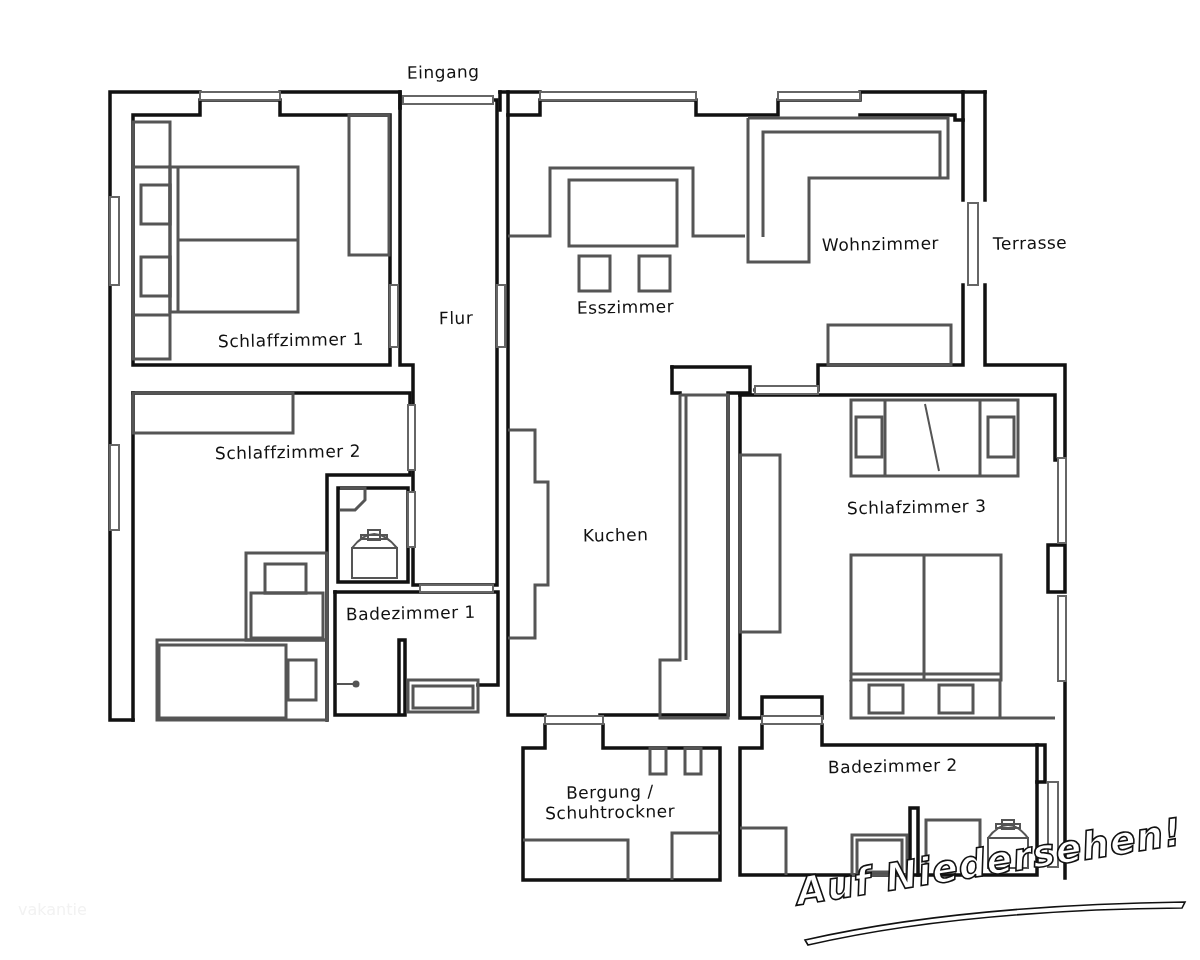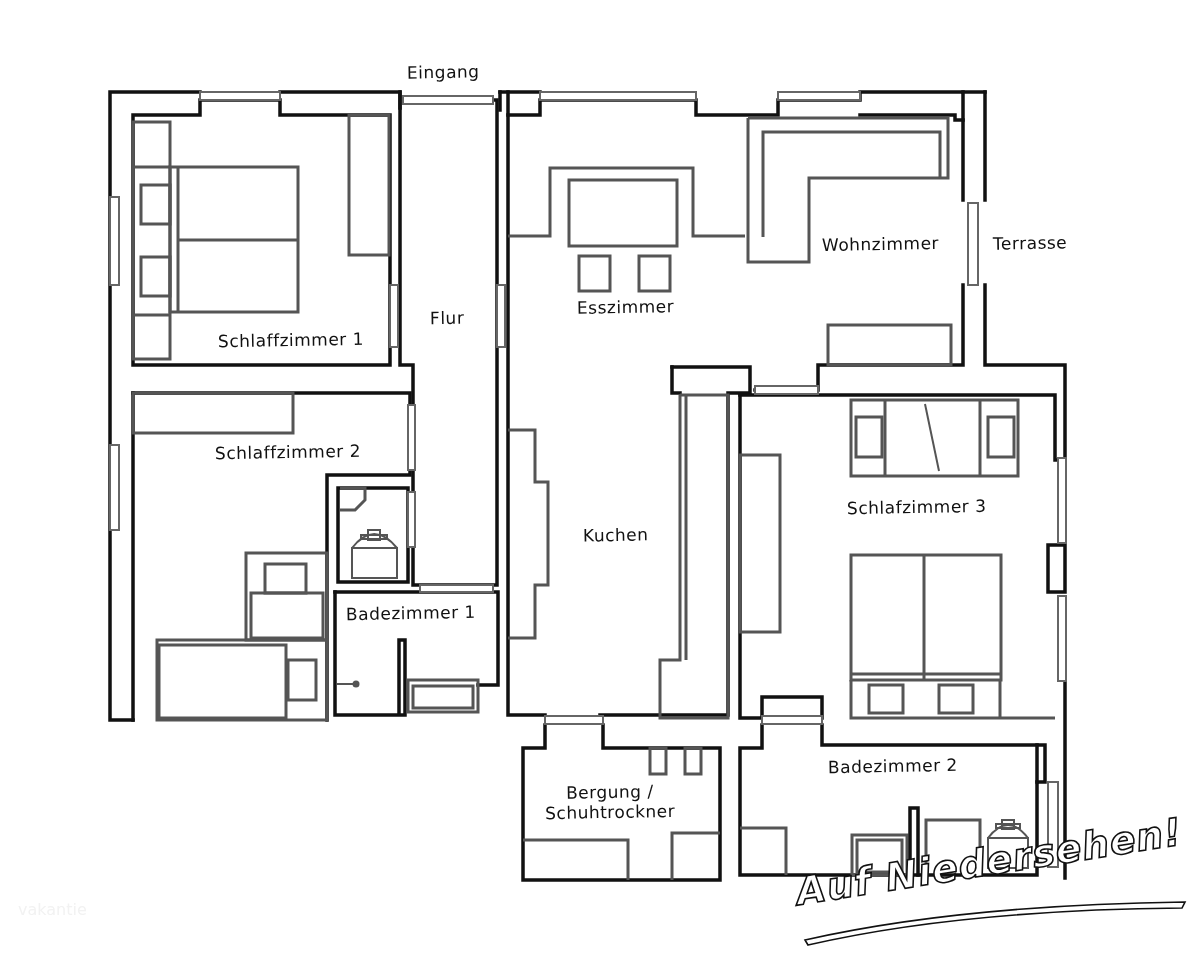--- a/index.html
+++ b/index.html
@@ -160,21 +160,21 @@
     </g>
 
     <path d="M805,940 Q960,905 1185,902 L1182,908 Q960,910 808,945 Z" fill="#ffffff" stroke="#111111" stroke-width="1.6"></path>
   </g>
 </svg>
 
 <div class="lbl" style="left:407px; top:62px;">Eingang</div>
 <div class="lbl" style="left:993px; top:233px;">Terrasse</div>
 
 <div class="lbl" style="left:218px; top:330px;">Schlaffzimmer 1</div>
-<div class="lbl" style="left:430px; top:308px;text-align:center;">Flur</div>
+<div class="lbl" style="left:439px; top:308px;text-align:center;">Flur</div>
 <div class="lbl" style="left:577px; top:297px;">Esszimmer</div>
 <div class="lbl" style="left:822px; top:234px;">Wohnzimmer</div>
 <div class="lbl" style="left:215px; top:442px;">Schlaffzimmer 2</div>
 <div class="lbl" style="left:346px; top:603px;">Badezimmer 1</div>
 <div class="lbl" style="left:583px; top:525px;">Kuchen</div>
 <div class="lbl" style="left:847px; top:497px;">Schlafzimmer 3</div>
 <div class="lbl center" style="left:535px; top:782px; width:150px;">
   <span>Bergung /</span><br>
   <span>Schuhtrockner</span>
 </div>

